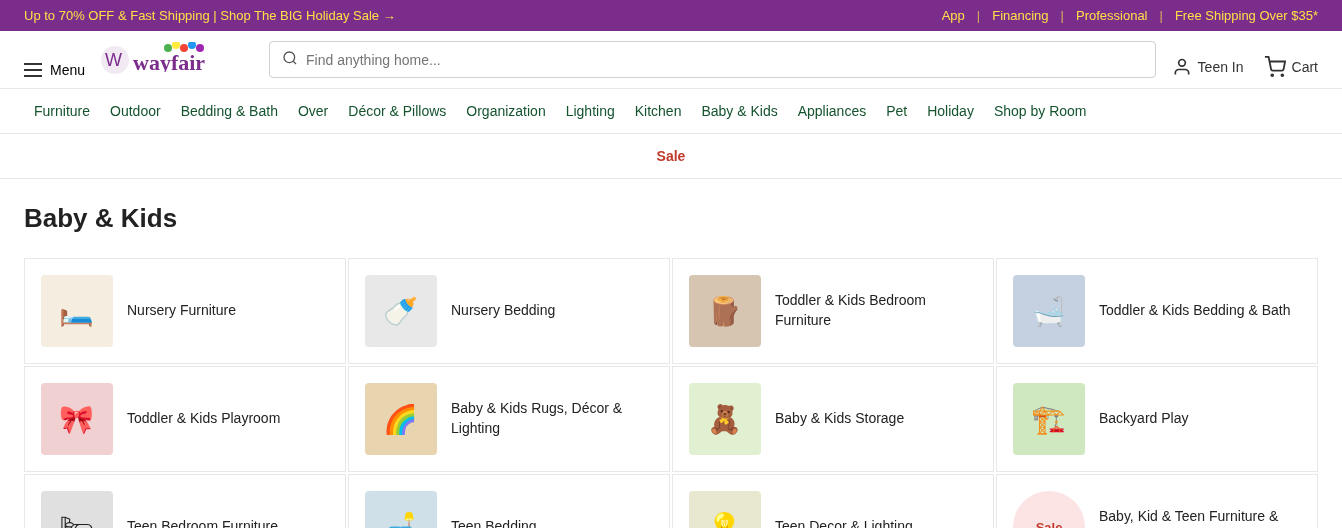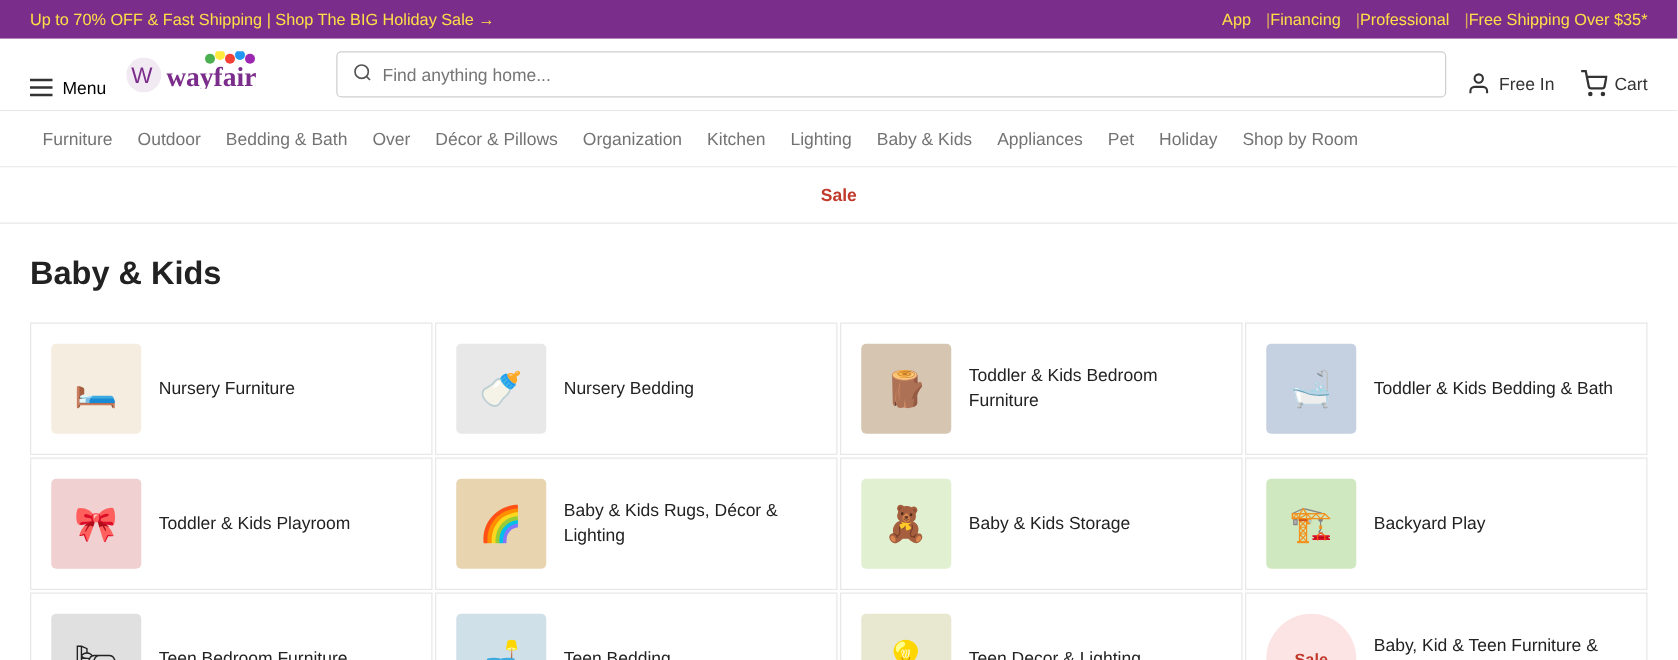--- a/index.html
+++ b/index.html
@@ -9,21 +9,21 @@
     .top-banner {
       background: #7b2d8b;
       color: #fde047;
       display: flex;
       justify-content: space-between;
       align-items: center;
       padding: 8px 24px;
       font-size: 13px;
     }
     .top-banner-left { display: flex; align-items: center; gap: 6px; }
-    .top-banner-right { display: flex; align-items: center; }
+    .top-banner-right { display: flex; align-items: center; gap: 12px; }
     .top-banner-right span { cursor: pointer; }
     .top-banner-right span:not(:last-child)::after { content: '|'; margin-left: 12px; opacity: 0.7; }
 
     
     .header {
       display: flex;
       align-items: flex-end;
       padding: 10px 24px;
       gap: 16px;
       border-bottom: 1px solid #e8e8e8;
@@ -63,21 +63,21 @@
       display: flex;
       align-items: center;
       padding: 0 24px;
       border-bottom: 1px solid #e8e8e8;
       overflow-x: auto;
       background: #fff;
     }
     .nav-item {
       padding: 14px 10px;
       font-size: 14px;
-      color: #737373;
+      color: #14532d;
       white-space: nowrap;
       cursor: pointer;
       text-decoration: none;
     }
     .nav-item.sale { color: #c0392b; font-weight: 600; }
 
     
     .main { padding: 24px 24px 32px; }
     .page-title { font-size: 26px; font-weight: 700; color: #222; margin-bottom: 24px; }
 
@@ -185,42 +185,42 @@
     </span>
     <input type="text" placeholder="Find anything home..." style="">
   </div>
 
   <div class="header-right">
     <div class="header-action">
       <svg width="20" height="20" viewBox="0 0 24 24" fill="none" stroke="#333" stroke-width="2">
         <path d="M20 21v-2a4 4 0 0 0-4-4H8a4 4 0 0 0-4 4v2"></path>
           <circle cx="12" cy="7" r="4"></circle>
       </svg>
-      <span>Free In</span>
+      <span>Teen In</span>
     </div>
     <div class="header-action">
       <svg width="22" height="22" viewBox="0 0 24 24" fill="none" stroke="#333" stroke-width="2">
         <circle cx="9" cy="21" r="1"></circle>
           <circle cx="20" cy="21" r="1"></circle>
         <path d="M1 1h4l2.68 13.39a2 2 0 0 0 2 1.61h9.72a2 2 0 0 0 2-1.61L23 6H6"></path>
       </svg>
       <span>Cart</span>
     </div>
   </div>
 </div>
 
 <nav class="nav">
   <a class="nav-item">Furniture</a>
   <a class="nav-item">Outdoor</a>
   <a class="nav-item">Bedding &amp; Bath</a>
   <a class="nav-item">Over</a>
   <a class="nav-item">Décor &amp; Pillows</a>
   <a class="nav-item">Organization</a>
+  <a class="nav-item">Lighting</a>
   <a class="nav-item">Kitchen</a>
-  <a class="nav-item">Lighting</a>
   <a class="nav-item">Baby &amp; Kids</a>
   <a class="nav-item">Appliances</a>
   <a class="nav-item">Pet</a>
   <a class="nav-item">Holiday</a>
   <a class="nav-item">Shop by Room</a>
 </nav>
 <div class="nav-sale-row">
   <a class="nav-item sale">Sale</a>
 </div>
 

